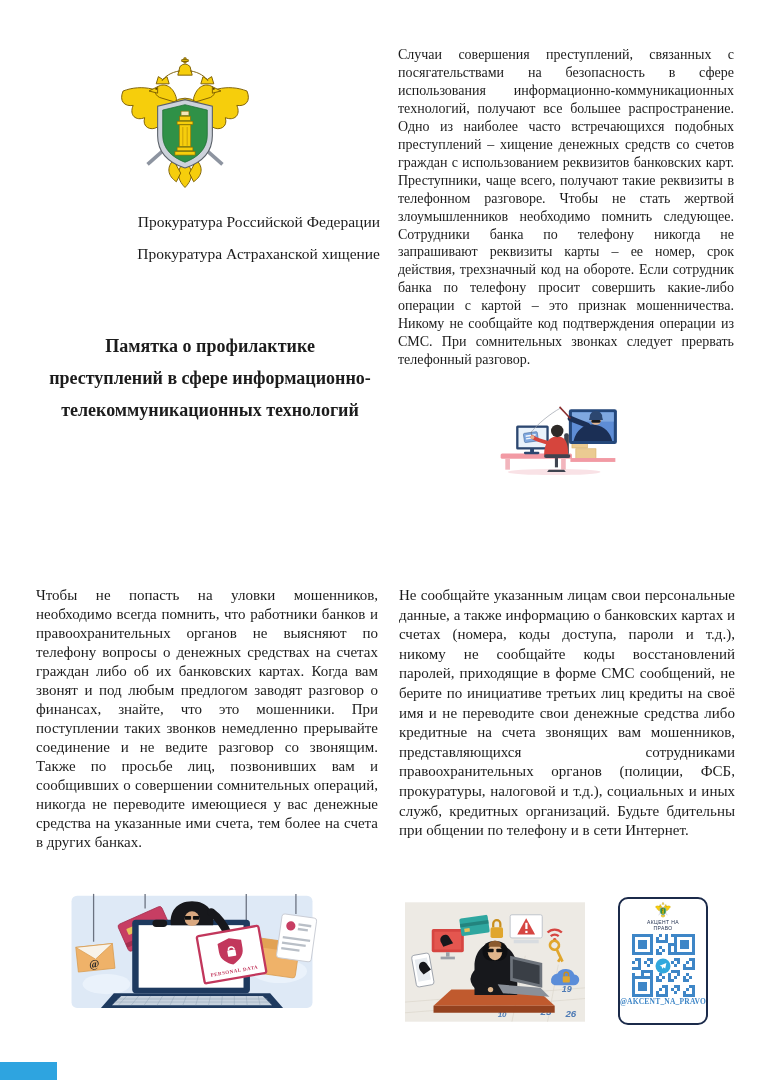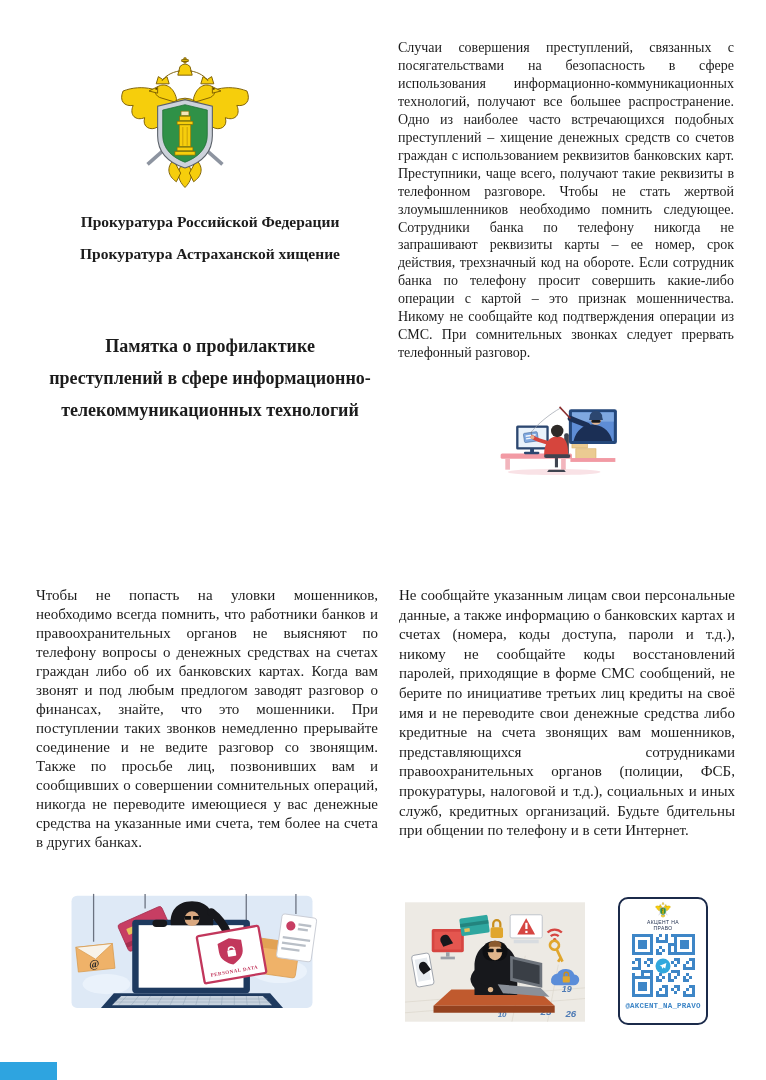--- a/index.html
+++ b/index.html
@@ -3,29 +3,29 @@
 <meta charset="utf-8">
 <style>
   html,body { margin:0; padding:0; background:#ffffff; }
   .page {
     position:relative; width:766px; height:1080px; margin:0 auto;
     background:#ffffff; overflow:hidden;
     font-family:"Liberation Serif", serif; color:#1c1c1c;
   }
   
   .cover-emblem { position:absolute; left:113px; top:50px; width:144px; height:154px; }
-  .org-lines { position:absolute; left:40px; top:206px; width:340px; text-align:center; font-size:15.5px;font-weight:bold; }
+  .org-lines { position:absolute; left:40px; top:206px; width:340px; text-align:right; font-size:15.5px; }
   .org-lines p { margin:0; line-height:32px; }
   .doc-title {
     position:absolute; left:48px; top:330px; width:324px; margin:0;
     text-align:center; font-weight:bold; font-size:18px; line-height:32px;
   }
   
   .para { position:absolute; margin:0; text-align:justify; }
-  .para-intro { left:398px; top:39px;  width:336px; font-size:14px;  line-height:17.95px; }
+  .para-intro { left:398px; top:46px;  width:336px; font-size:14px;  line-height:17.95px; }
   .para-calls { left:36px;  top:586px; width:342px; font-size:15px;  line-height:19px; }
   .para-data  { left:399px; top:586px; width:336px; font-size:15px;  line-height:19.6px;font-family:Liberation Serif, serif; }
   
   .illo1 { position:absolute; left:496px; top:404px; width:124px; height:74px; }
   .illo2 { position:absolute; left:66px;  top:889px; width:252px; height:133px; }
   .illo3 { position:absolute; left:405px; top:900px; width:180px; height:124px; }
   
   .qr-card {
     position:absolute; left:618px; top:897px; width:90px; height:128px; box-sizing:border-box;
     border:2.5px solid var(--card_border_navy,#1B2A4A); border-radius:10px; background:#fff;
@@ -35,21 +35,21 @@
   .qr-head { font-family:"Liberation Sans", sans-serif; font-size:5px; line-height:6px;
              color:#1B2A4A; letter-spacing:0.4px; text-align:center; }
   .qr-grid { position:relative; margin-top:3px; width:63px; height:63px;
              display:grid; grid-template-columns:repeat(21,3px); grid-auto-rows:3px; }
   .qr-grid i { display:block; }
   .qr-grid i.on { background:var(--qr_accent,#3E86C7); }
   .qr-tg { position:absolute; left:50%; top:50%; transform:translate(-50%,-50%);
            width:15px; height:15px; border-radius:50%;
            background:var(--telegram_blue,#32A8DD); display:flex; align-items:center; justify-content:center; }
   .qr-tg svg { width:9px; height:9px; }
-  .qr-caption { margin-top:5px; font-family:Liberation Mono, monospace; font-weight:bold;
+  .qr-caption { font-family:Liberation Serif, serif; font-weight:bold;
                 font-size:7.5px; letter-spacing:0.2px; color:var(--qr_accent,#3E86C7); }
   
   .corner-bar { position:absolute; left:0; top:1062px; width:57px; height:18px;
                 background:var(--corner_bar_blue,#2EA4E0); }
 </style>
 </head>
 <body>
 
 <svg width="0" height="0" style="position:absolute" aria-hidden="true">
   <symbol id="emblem-sym" viewBox="0 0 200 200">

